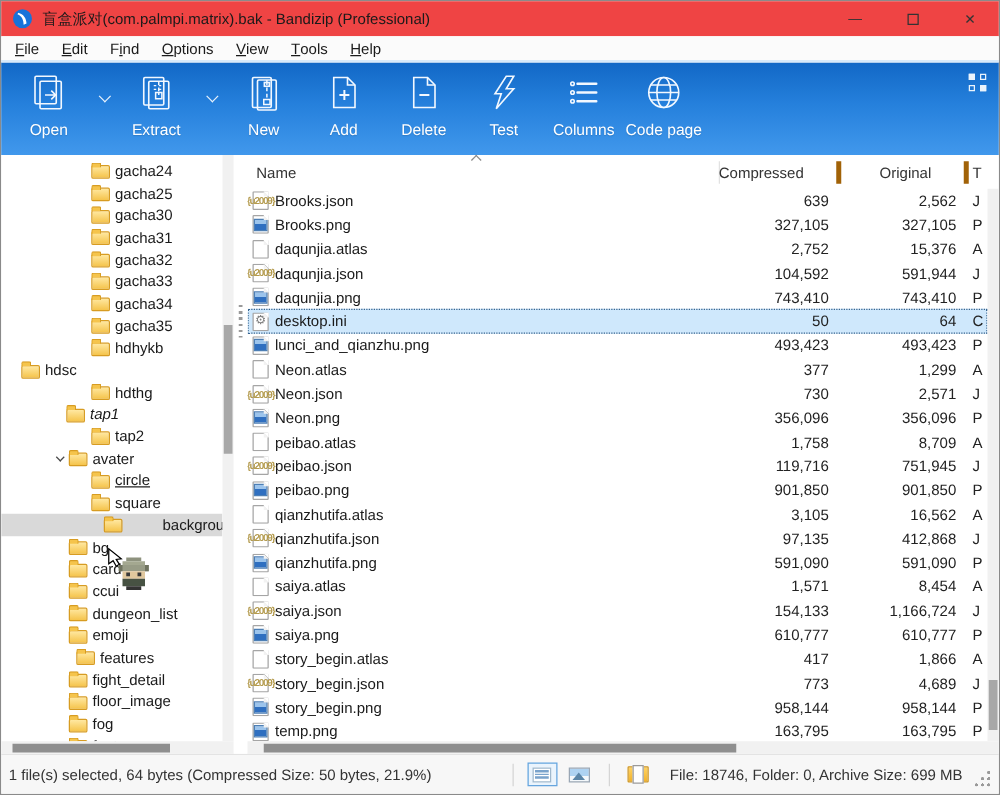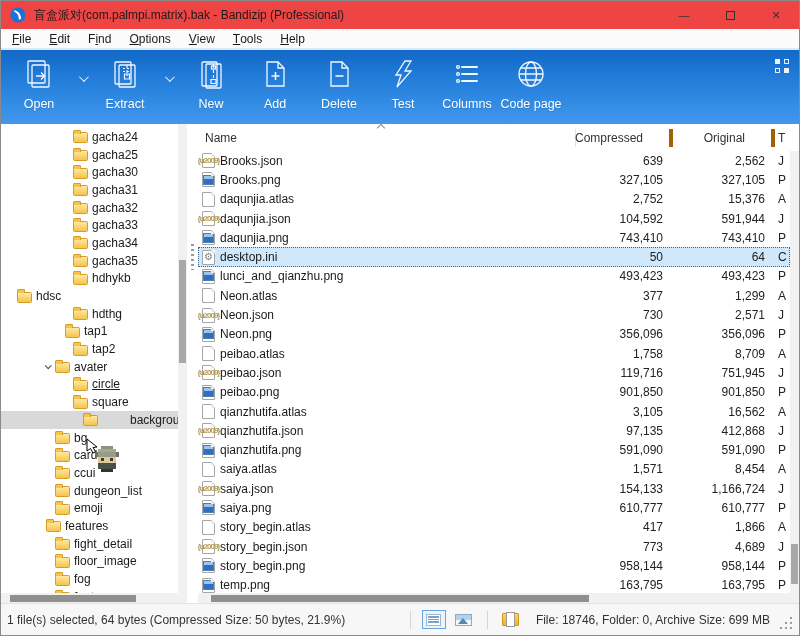--- a/index.html
+++ b/index.html
@@ -286,21 +286,21 @@
             <div class="tree-item" style="">
               <span class="tspacer"></span>
               <span class="folder"></span>
               <span class="tree-label">hdsc</span>
             </div>
             <div class="tree-item" style="padding-left: 56px;">
               <span class="tspacer"></span>
               <span class="folder"></span>
               <span class="tree-label">hdthg</span>
             </div>
-            <div class="tree-item" style="padding-left: 48px;">
+            <div class="tree-item" style="padding-left: 36px; font-style: italic;">
               <span class="tspacer"></span>
               <span class="folder"></span>
               <span class="tree-label">tap1</span>
             </div>
             <div class="tree-item" style="padding-left: 56px;">
               <span class="tspacer"></span>
               <span class="folder"></span>
               <span class="tree-label">tap2</span>
             </div>
             <div class="tree-item" style="padding-left: 38px;">
@@ -343,21 +343,21 @@
             <div class="tree-item" style="padding-left: 38px;">
               <span class="tspacer"></span>
               <span class="folder"></span>
               <span class="tree-label">dungeon_list</span>
             </div>
             <div class="tree-item" style="padding-left: 38px;">
               <span class="tspacer"></span>
               <span class="folder"></span>
               <span class="tree-label">emoji</span>
             </div>
-            <div class="tree-item" style="padding-left: 29px; align-items: center;">
+            <div class="tree-item" style="padding-left: 44px; align-items: center;">
               <span class="tspacer"></span>
               <span class="folder"></span>
               <span class="tree-label">features</span>
             </div>
             <div class="tree-item" style="padding-left: 38px;">
               <span class="tspacer"></span>
               <span class="folder"></span>
               <span class="tree-label">fight_detail</span>
             </div>
             <div class="tree-item" style="padding-left: 38px;">

